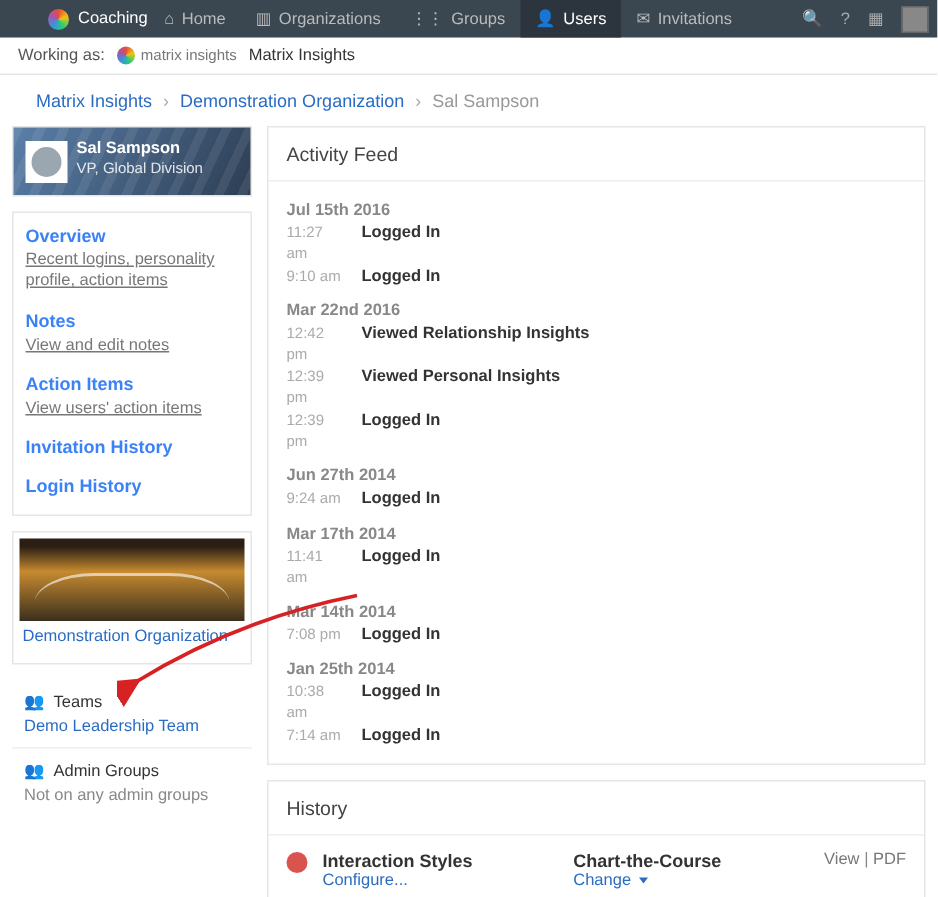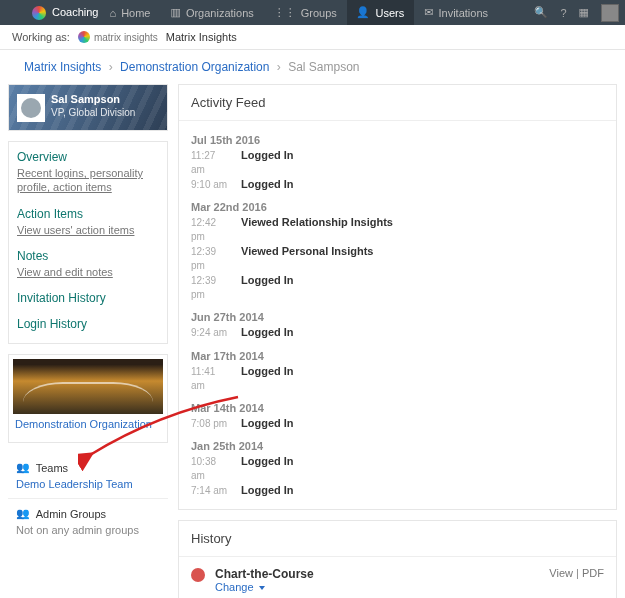--- a/index.html
+++ b/index.html
@@ -37,21 +37,21 @@
 .user-hero .av { position: absolute; left: 8px; top: 9px; width: 28px; height: 28px; background: #fff; display: flex; align-items: center; justify-content: center; }
 .user-hero .av::after { content: ""; width: 20px; height: 20px; background: #9aa7b0; border-radius: 50%; }
 .user-hero .name { position: absolute; left: 42px; top: 8px; font-size: 11px; font-weight: 600; }
 .user-hero .role { position: absolute; left: 42px; top: 22px; font-size: 10px; opacity: 0.85; }
 
 .dash-row { padding: 6px 8px; font-size: 11px; color: #333; }
 .dash-row a { color: #2a6cc4; }
 
 .navcol { padding: 8px; }
 .navcol .navsection { margin-bottom: 12px; }
-.navcol .navtitle { color: #0f766e; font-weight: 400; font-size: 12px; margin-bottom: 2px; cursor: pointer; }
+.navcol .navtitle { color: #3b82f6; font-weight: 700; font-size: 12px; margin-bottom: 2px; cursor: pointer; }
 .navcol .navdesc { color: #777; font-size: 11px; line-height: 1.3; text-decoration: underline; }
 
 .org-img { height: 55px; background: linear-gradient(#2b1f15 10%, #c68a2f 40%, #3a2f1d 100%); position: relative; overflow: hidden; }
 .org-img::after { content: ""; position: absolute; left: 10px; right: 10px; bottom: 8px; height: 22px; border-top: 2px solid rgba(255,255,255,0.6); border-radius: 40px 40px 0 0 / 20px 20px 0 0; }
 .org-link { color: #2a6cc4; font-size: 11px; padding: 4px 2px 8px; display: block; }
 
 .side-group { padding: 8px; border-top: 1px solid #eee; }
 .side-head { font-size: 11px; color: #333; display: flex; align-items: center; gap: 6px; margin-bottom: 4px; }
 .side-body { font-size: 11px; }
 .side-body a { color: #2a6cc4; }
@@ -147,26 +147,26 @@
         <div class="role">VP, Global Division</div>
       </div>
     </div>
 
     <div class="card navcol">
       <div class="navsection">
         <div class="navtitle">Overview</div>
         <div class="navdesc">Recent logins, personality profile, action items</div>
       </div>
       <div class="navsection">
+        <div class="navtitle">Notes</div>
+        <div class="navdesc">View and edit notes</div>
+      </div>
+      <div class="navsection">
         <div class="navtitle">Action Items</div>
         <div class="navdesc">View users' action items</div>
-      </div>
-      <div class="navsection">
-        <div class="navtitle">Notes</div>
-        <div class="navdesc">View and edit notes</div>
       </div>
       <div class="navsection">
         <div class="navtitle">Invitation History</div>
       </div>
       <div class="navsection" style="margin-bottom:4px;">
         <div class="navtitle">Login History</div>
       </div>
     </div>
 
     <div class="card" style="padding:4px;">
@@ -253,20 +253,24 @@
           </div>
         </div>
     </div>
 
     <div class="card">
       <div class="panel-hdr">History</div>
       <div id="profile-body">
           <div class="profile-row">
             <div class="dot-ico dot-red"></div>
             <div class="pr-col">
+              <div class="pr-title">Interaction Styles</div>
+              <div class="pr-link">Configure...</div>
+            </div>
+            <div class="pr-col">
               <div class="pr-title">Chart-the-Course</div>
               <div class="pr-link">Change <span class="caret"></span></div>
             </div>
             <div class="pr-actions"><span>View</span>  |  <span>PDF</span></div>
           </div>
         </div>
     </div>
   </div>
 </div>
 

